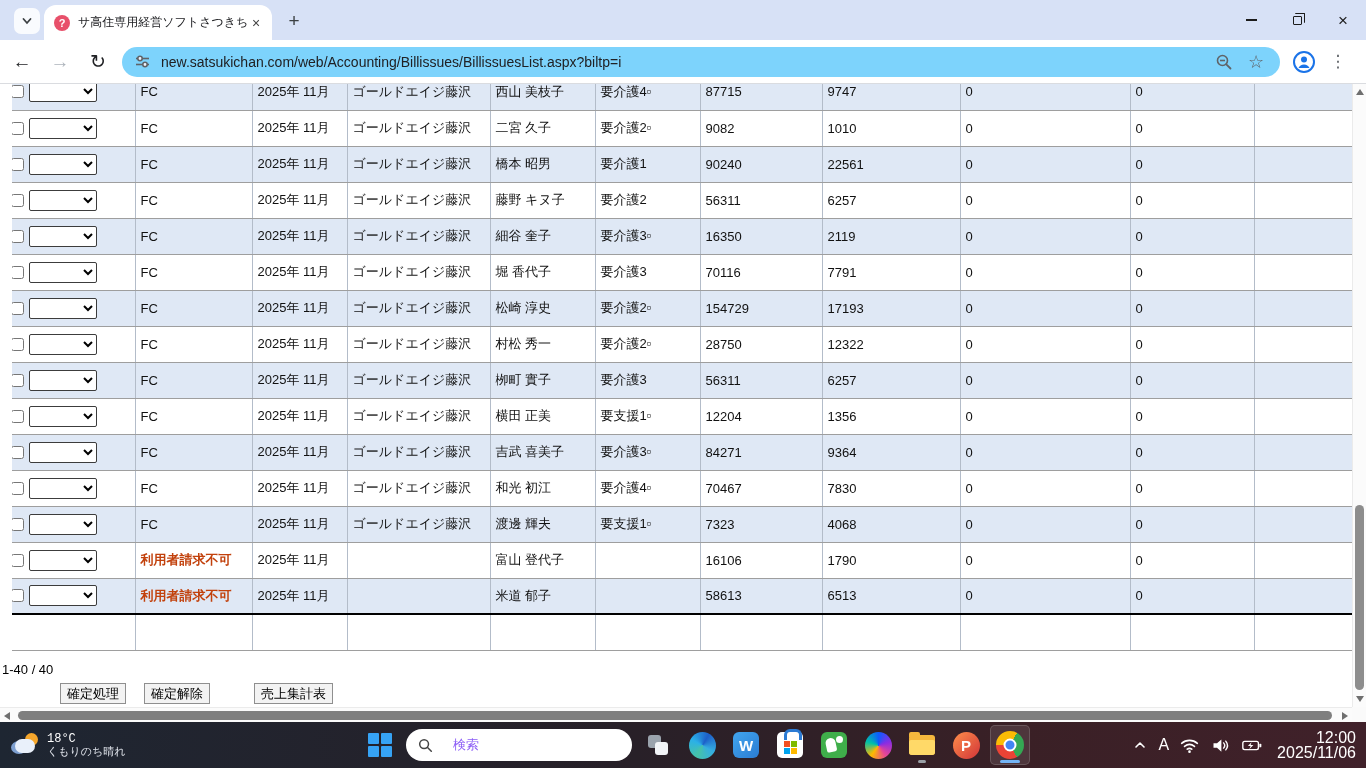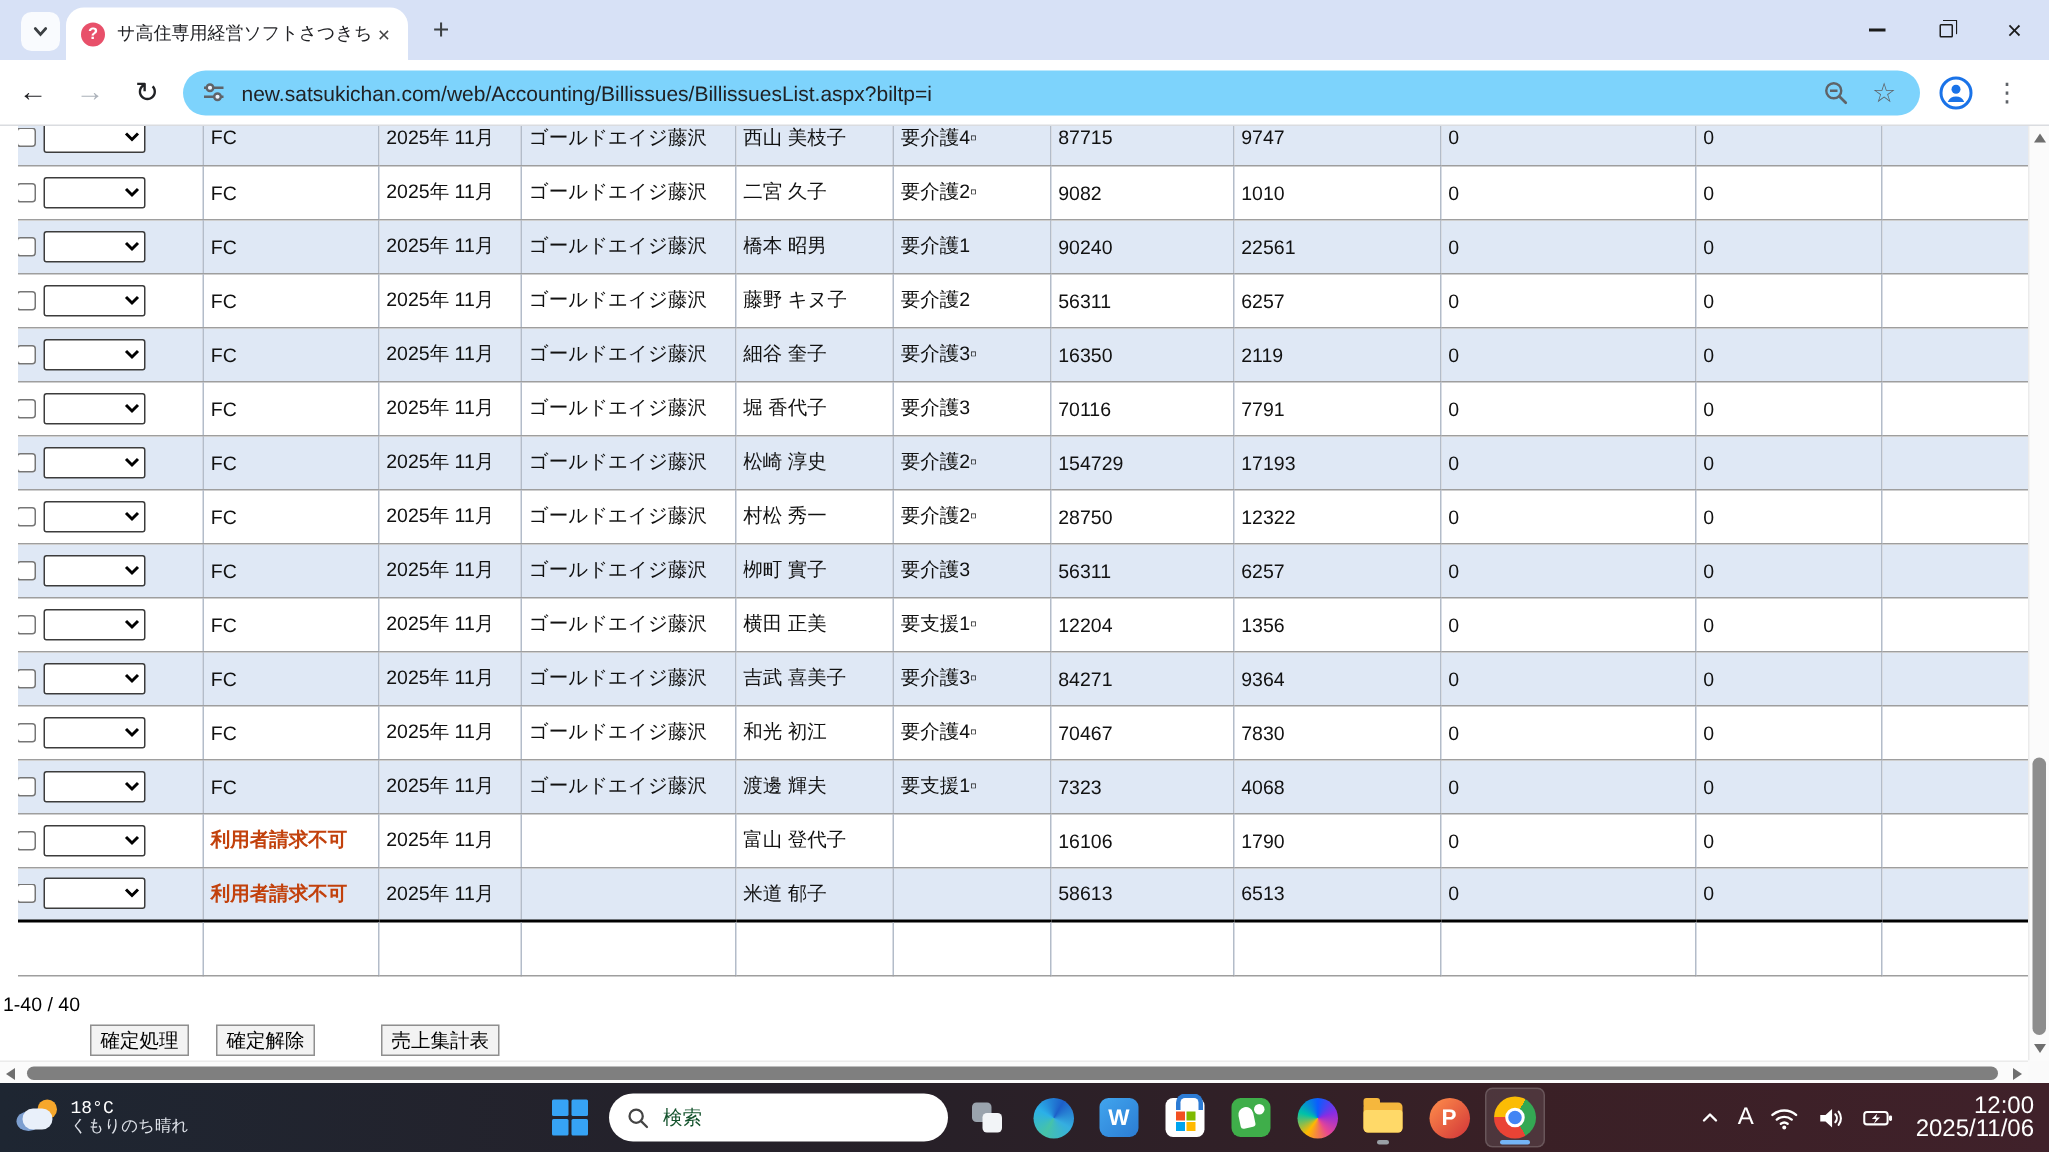--- a/index.html
+++ b/index.html
@@ -73,21 +73,21 @@
   .w-cloud { position:absolute; left:5px; top:8px; width:20px; height:14px; border-radius:10px; background:#e9f0fa; }
   .w-text { margin-left:7px; color:#fff; }
   .w-temp { font-size:12px; line-height:14px; }
   .w-desc { font-size:11px; line-height:13px; color:#dfe3ea; }
 
   .tb-center { position:absolute; left:358px; top:0; height:46px; display:flex; align-items:center; }
   .tb-slot { width:40px; height:40px; display:flex; align-items:center; justify-content:center; position:relative; margin:0 2px; border-radius:5px; }
   .start-logo { display:grid; grid-template-columns:11px 11px; grid-template-rows:11px 11px; gap:2px; }
   .start-logo div { background:#36a3f5; border-radius:1px; }
   .search-pill { width:226px; height:32px; background:#fff; border-radius:16px; display:flex; align-items:center; padding:0 12px; margin:0 4px; }
-  .search-pill .search-text { font-size:13px; color:#14532d; margin-left:9px; }
+  .search-pill .search-text { font-size:13px; color:#8b5cf6; margin-left:20px; }
   .taskview-glyph { position:relative; width:20px; height:20px; }
   .taskview-glyph::before { content:""; position:absolute; left:0; top:0; width:13px; height:13px; background:#9aa3ad; border-radius:3px; }
   .taskview-glyph::after { content:""; position:absolute; right:0; bottom:0; width:13px; height:13px; background:#f2f4f7; border-radius:3px; }
 
   .app-edge { width:27px; height:27px; border-radius:50%; background:conic-gradient(from 210deg,#46c3a8,#2bb0e8,#1d5fc9,#35aee0,#46c3a8); }
   .app-word { width:26px; height:26px; border-radius:6px; background:linear-gradient(135deg,#41a5ee,#2b7cd3); color:#fff; font-size:15px; font-weight:bold; display:flex; align-items:center; justify-content:center; }
   .app-store { width:26px; height:26px; border-radius:5px; background:#fff; position:relative; display:flex; align-items:flex-end; justify-content:center; padding-bottom:4px; }
   .app-store::before { content:""; position:absolute; top:-3px; left:7px; width:12px; height:8px; border:3px solid #2c7bd4; border-bottom:none; border-radius:6px 6px 0 0; }
   .store-grid { display:grid; grid-template-columns:6px 6px; grid-template-rows:6px 6px; gap:1px; }
   .store-grid i:nth-child(1){background:#f25022;} .store-grid i:nth-child(2){background:#7fba00;}

